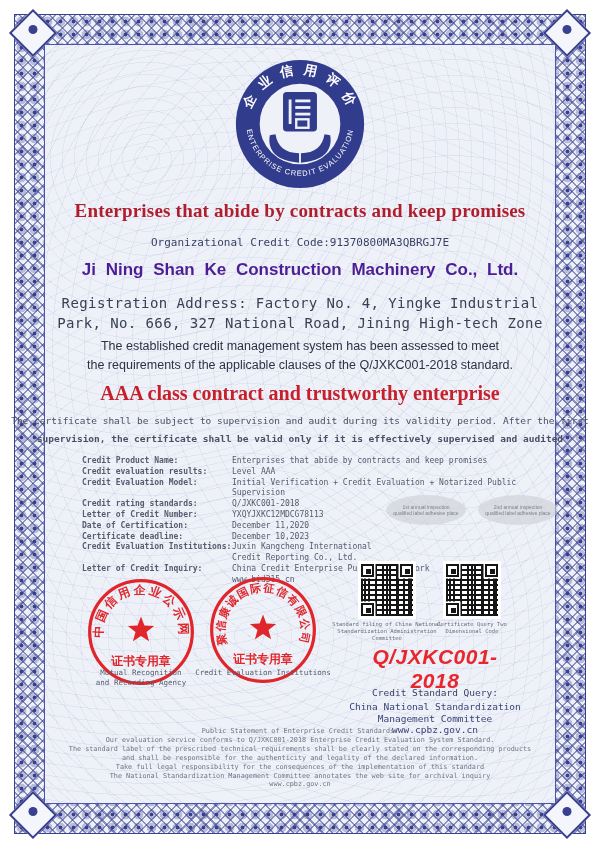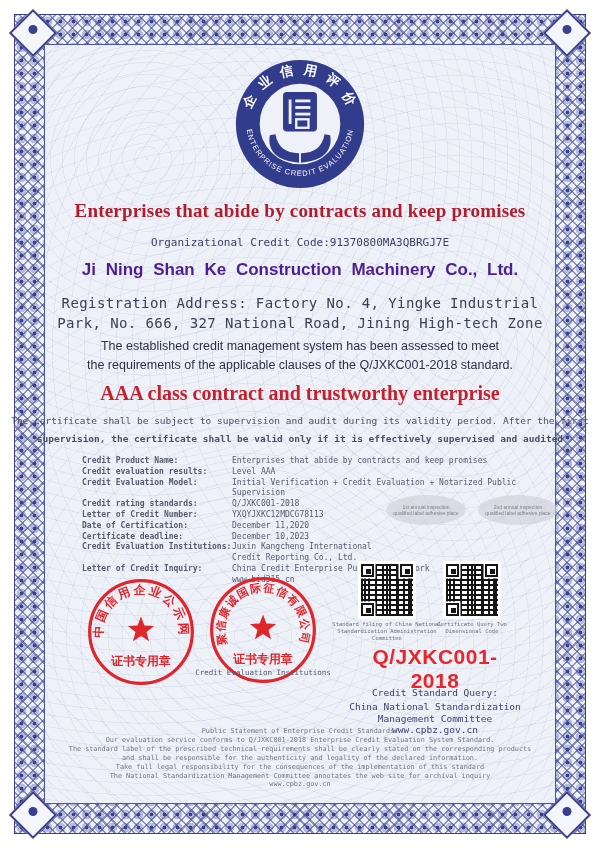--- a/index.html
+++ b/index.html
@@ -66,21 +66,21 @@
       repeating-linear-gradient(0deg, #151515 0 2px, rgba(0,0,0,0) 2px 5px),
       repeating-linear-gradient(90deg, #151515 0 2px, rgba(0,0,0,0) 2px 7px),
       repeating-linear-gradient(90deg, rgba(0,0,0,0) 0 3px, #151515 3px 5px, rgba(0,0,0,0) 5px 11px);}
   .finder{position:absolute;width:13px;height:13px;border:2.5px solid #151515;background:#fff;box-sizing:border-box;box-shadow:0 0 0 1.5px #fff;}
   .finder::after{content:"";position:absolute;left:2.5px;top:2.5px;width:5px;height:5px;background:#151515;}
   .f-tl{left:0;top:0;} .f-tr{right:0;top:0;} .f-bl{left:0;bottom:0;}
   .qr-cap{position:absolute;width:120px;text-align:center;font-size:5.5px;line-height:7px;color:#6b7080;}
   .qcap1{left:327px;top:621px;} .qcap2{left:412px;top:621px;}
 
   .stdcode{left:340px;top:645px;width:190px;text-align:center;
-    font-size:21px;line-height:24px;font-weight:bold;color:#e8262d;letter-spacing:.5px;}
+    font-size:21px;line-height:24px;font-weight:bold;font-style:italic;color:#e8262d;letter-spacing:.5px;}
   .query-h{left:340px;top:687px;width:190px;text-align:center;font-size:9.5px;color:#3a3f63;}
   .query-b{left:325px;top:701px;width:220px;text-align:center;font-size:9.5px;line-height:11.5px;color:#3a4475;}
 
   .footer{top:727px;font-size:6.8px;line-height:8.9px;color:#707585;}
 </style>
 </head>
 <body>
 
 <div class="page">
   <div class="frame"></div>
@@ -203,20 +203,24 @@
     <defs>
         <path id="sealArc2" d="M 23.6,81 A 42,42 0 1 1 96.4,81"></path>
       </defs>
     <circle cx="60" cy="60" r="56" fill="none" stroke="#e0252b" stroke-width="3.5"></circle>
     <text fill="#e0252b" font-size="12" font-weight="bold" letter-spacing="1.5">
       <textPath href="#sealArc2" startOffset="50%" text-anchor="middle">聚信康诚国际征信有限公司</textPath>
     </text>
     <polygon fill="#e0252b" points="60,43 63.7,52.9 74.3,53.4 66.0,60.0 68.8,70.1 60,64.3 51.2,70.1 54.0,60.0 45.7,53.4 56.3,52.9"></polygon>
     <text x="60" y="96" text-anchor="middle" fill="#e0252b" font-size="13" font-weight="bold">证书专用章</text>
   </svg>
+  <div class="seal-cap cap1 mono">
+    <div>Mutual Recognition</div>
+    <div>and Recording Agency</div>
+  </div>
   <div class="seal-cap cap2 mono">
     <div>Credit Evaluation Institutions</div>
   </div>
 
   <div class="qr qr1">
     <div class="qr-body">
       <div class="finder f-tl"></div>
       <div class="finder f-tr"></div>
       <div class="finder f-bl"></div>
     </div>

